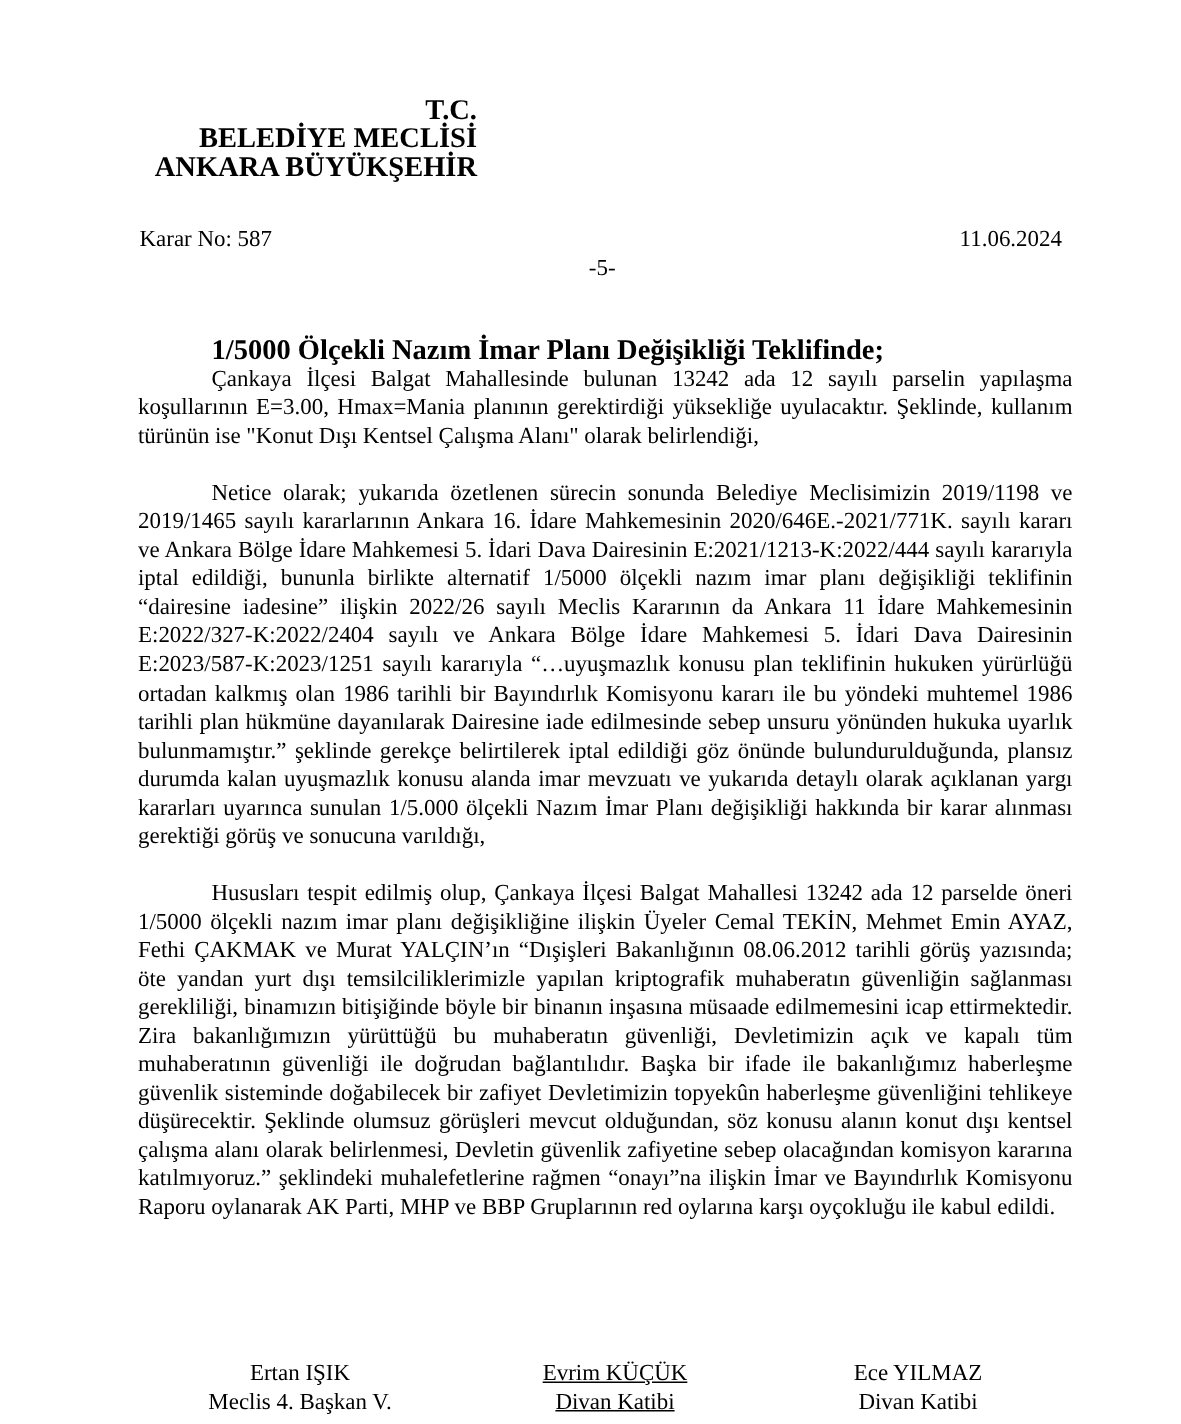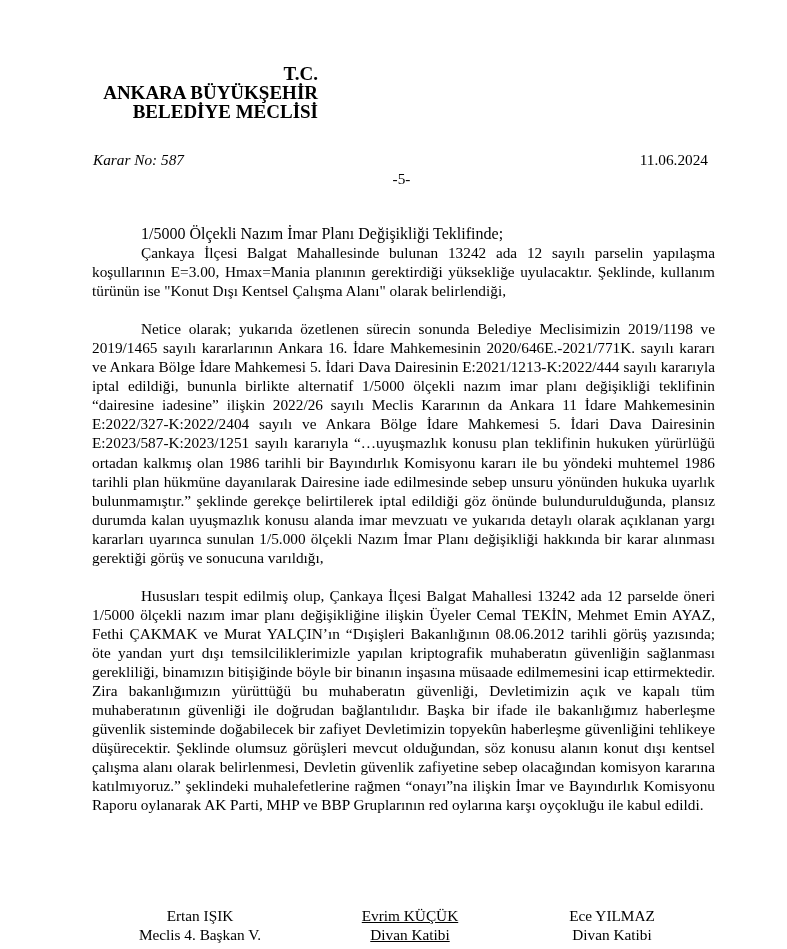--- a/index.html
+++ b/index.html
@@ -26,21 +26,21 @@
       font-size: 19px;
       font-weight: bold;
     }
     .meta-row {
       position: absolute;
       left: 93px;
       top: 151px;
       width: 620px;
       height: 20px;
     }
-    .meta-row .left { position: absolute; left: 0; top: 0; font-style: italic; }
+    .meta-row .left { position: absolute; left: 0; top: 0; }
     .meta-row .right { position: absolute; right: 5px; top: 0; }
     .page-num {
       position: absolute;
       left: 0;
       top: 170px;
       width: 803px;
       text-align: center;
     }
     .body-block {
       position: absolute;
@@ -49,22 +49,22 @@
       width: 623px;
       line-height: 19.05px;
       text-align: justify;
     }
     .body-block p {
       margin: 0;
       text-indent: 49px;
     }
     .body-block h3 {
       margin: 0;
-      font-size: 16px;
-      font-weight: normal;
+      font-size: 19px;
+      font-weight: bold;
       padding-left: 49px;
     }
     .gap { height: 19px; }
     .gap2 { height: 19px; }
     .sig-row {
       position: absolute;
       top: 906px;
       left: 0;
       width: 787px;
       line-height: 19px;
@@ -73,22 +73,22 @@
       position: absolute;
       text-align: center;
       width: 180px;
     }
   </style>
 </head>
 <body>
 
 <div class="header-block">
   <div>T.C.</div>
+  <div>BELEDİYE MECLİSİ</div>
   <div>ANKARA BÜYÜKŞEHİR</div>
-  <div>BELEDİYE MECLİSİ</div>
 </div>
 
 <div class="meta-row">
   <span class="left">Karar No: 587</span>
   <span class="right">11.06.2024</span>
 </div>
 
 <div class="page-num">-5-</div>
 
 <div class="body-block">

